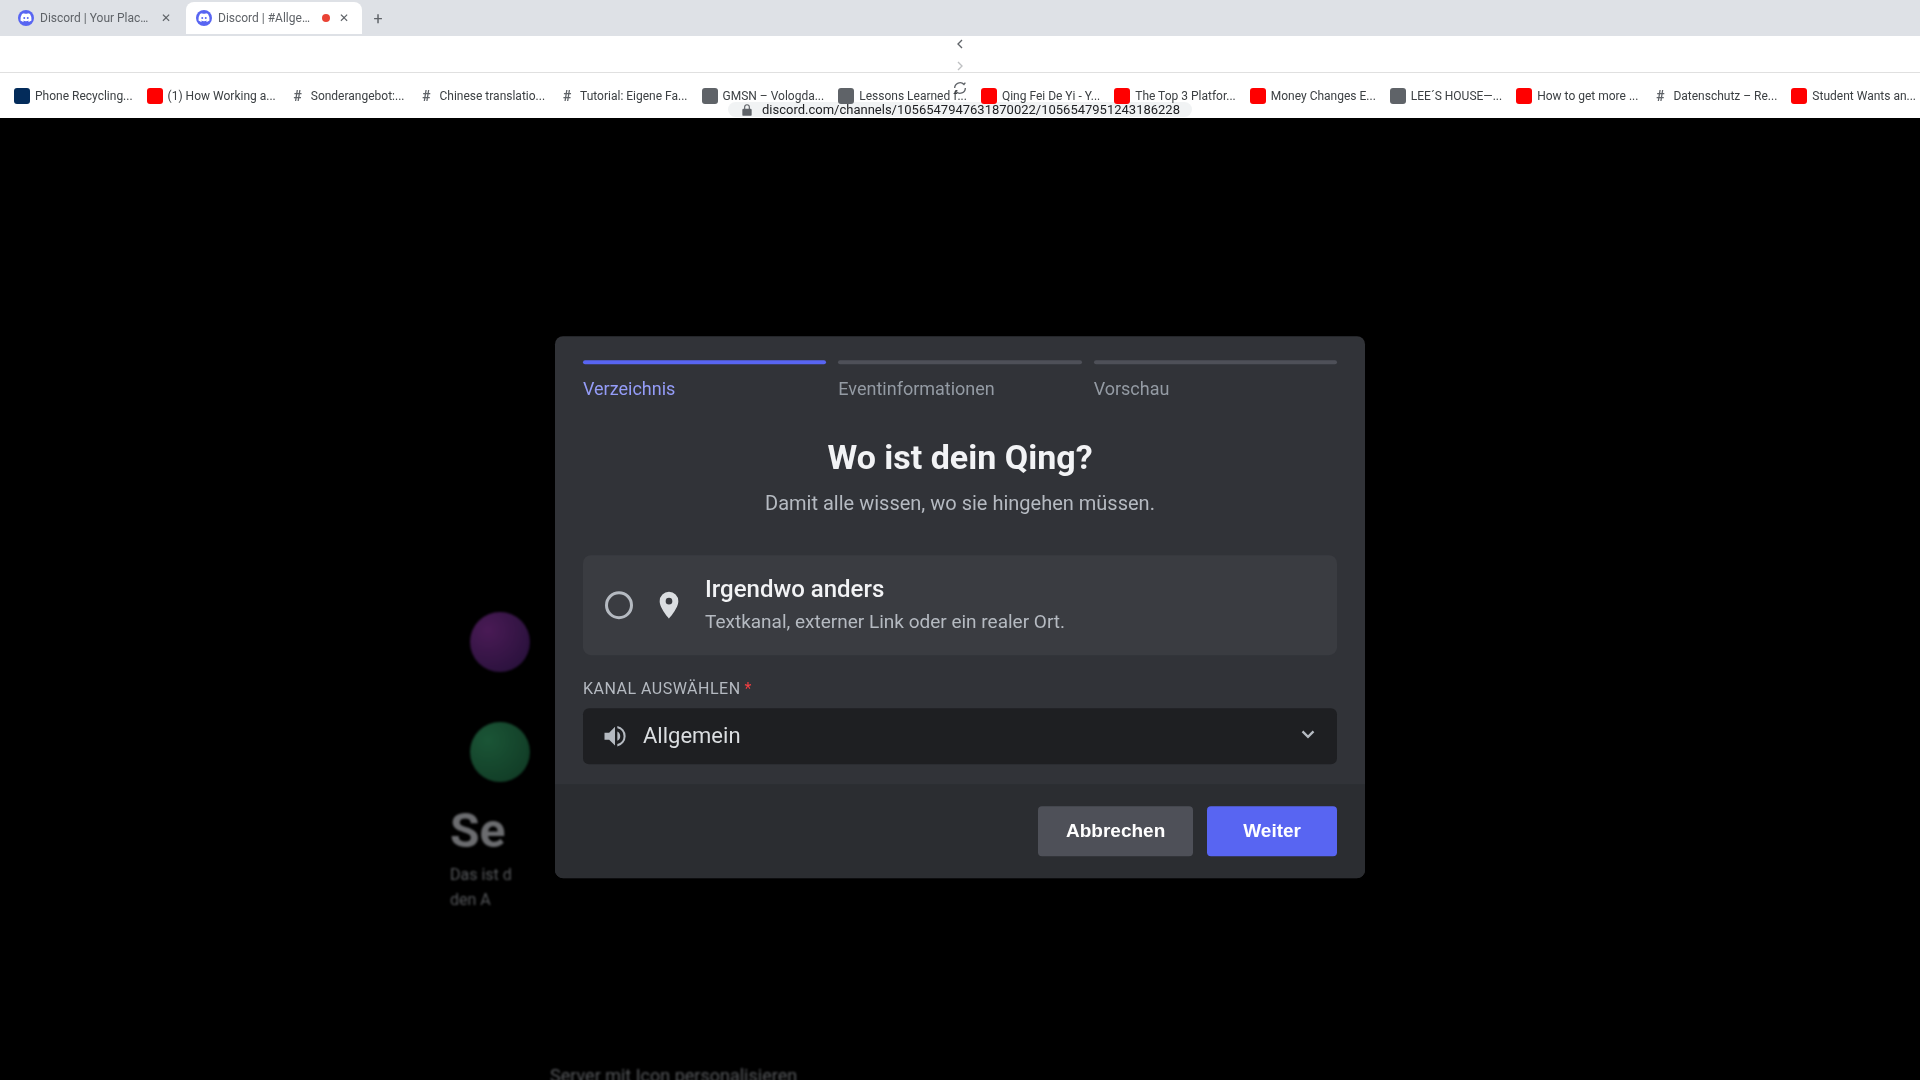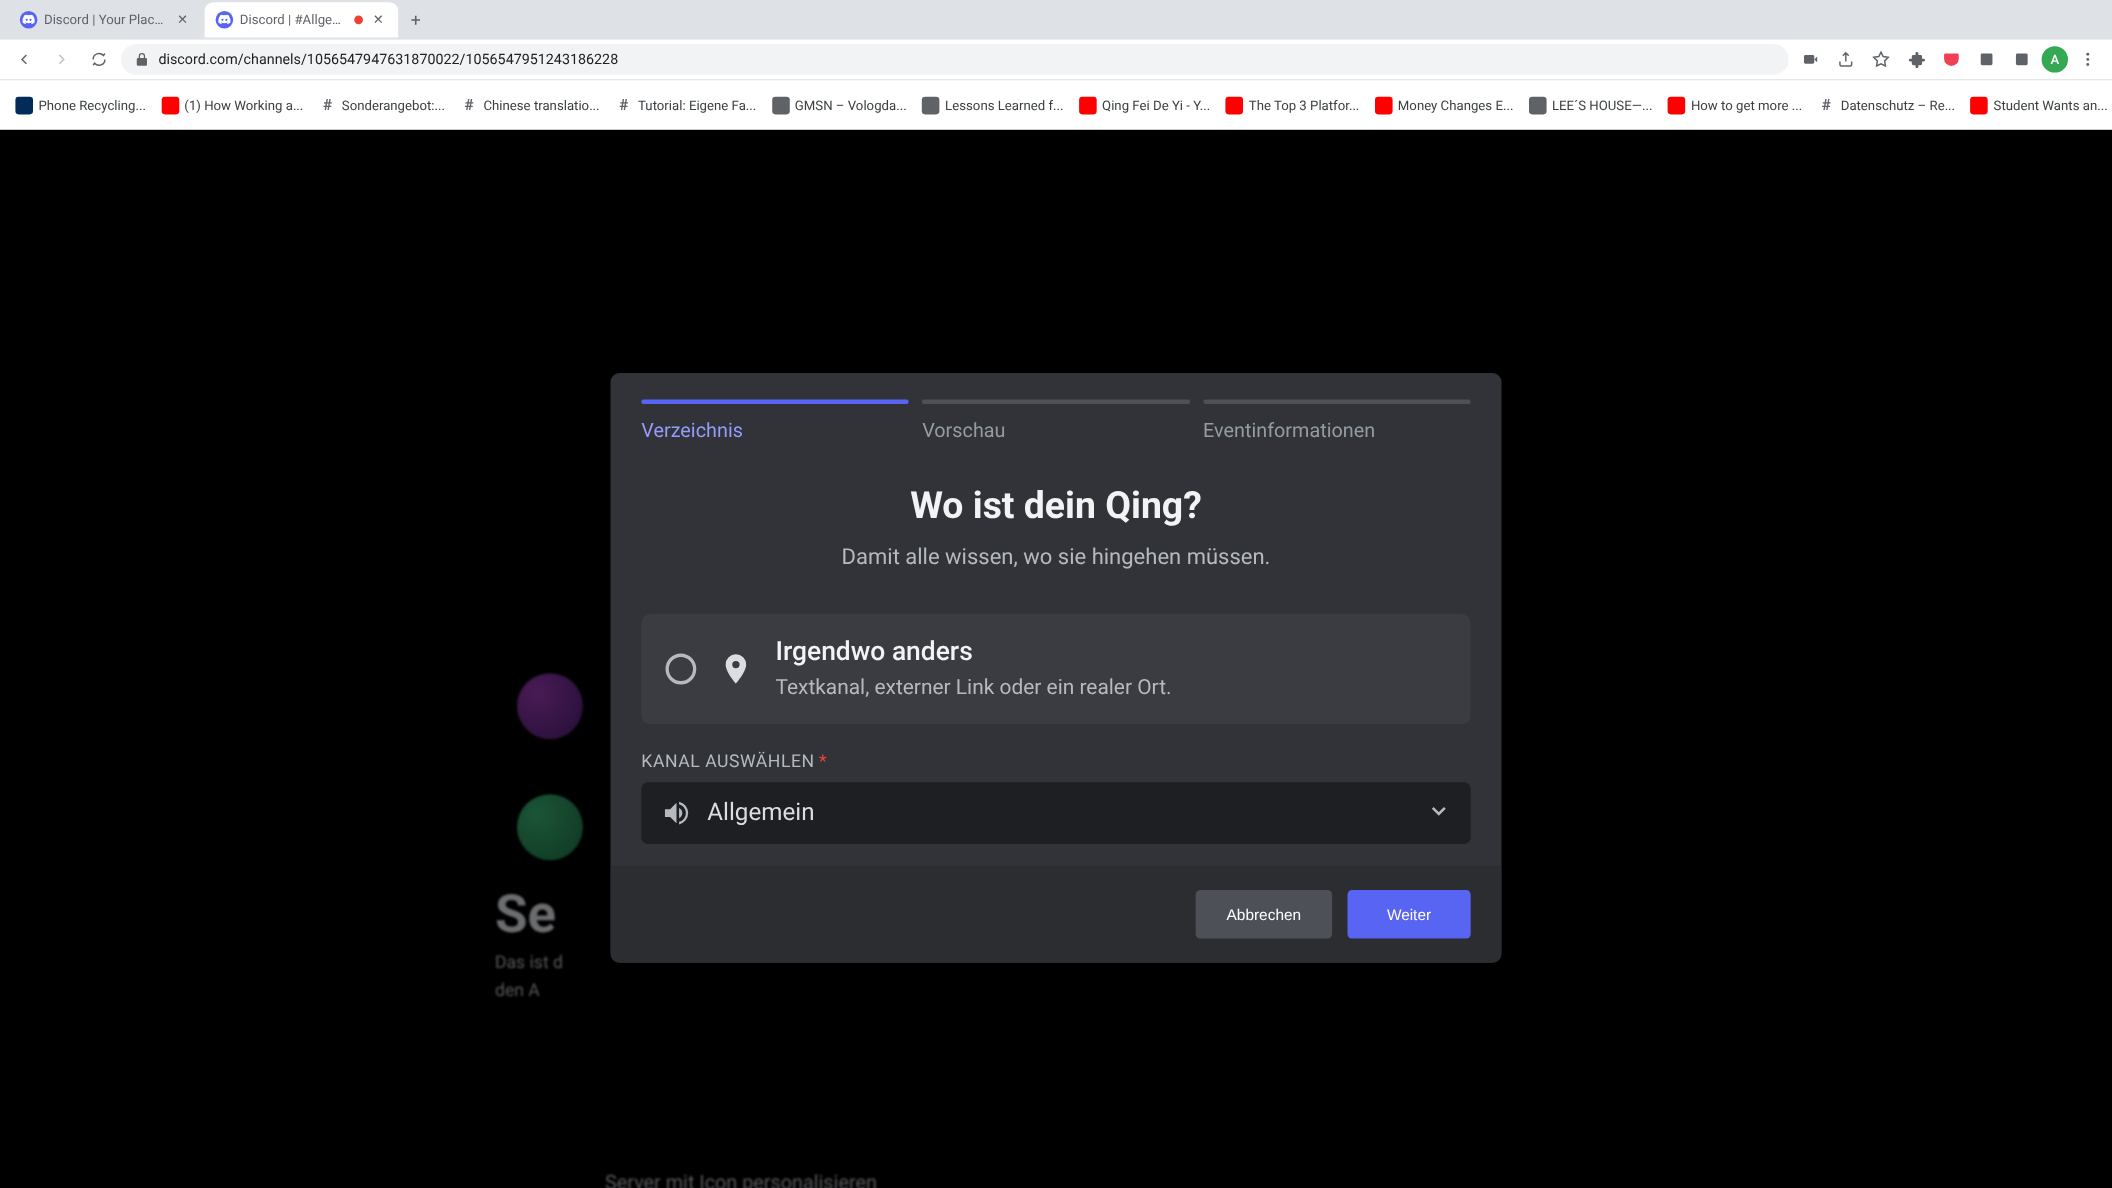--- a/index.html
+++ b/index.html
@@ -12,21 +12,21 @@
 .browser-chrome { background: #dee1e6; }
 .tab-bar { display: flex; align-items: center; height: 36px; padding-left: 8px; background: #dee1e6; }
 .tab { display: flex; align-items: center; gap: 6px; background: #fff; border-radius: 8px 8px 0 0; height: 32px; padding: 0 10px; margin-right: 2px; font-size: 12px; color: #5f6368; width: 176px; position: relative; }
 .tab.inactive { background: transparent; }
 .tab-favicon { width: 16px; height: 16px; border-radius: 50%; background: #5865F2; display: flex; align-items: center; justify-content: center; }
 .tab-favicon svg { width: 12px; height: 12px; fill: #fff; }
 .tab-title { white-space: nowrap; overflow: hidden; text-overflow: ellipsis; flex: 1; }
 .tab-close { width: 16px; height: 16px; display: flex; align-items: center; justify-content: center; cursor: pointer; font-size: 12px; color: #5f6368; }
 .tab-rec { width: 8px; height: 8px; border-radius: 50%; background: #ea4335; }
 .new-tab { width: 28px; height: 28px; display: flex; align-items: center; justify-content: center; font-size: 16px; color: #5f6368; cursor: pointer; }
-.addr-bar { display: flex; align-items: center; height: 36px; background: #fff; padding: 0 8px; gap: 6px; }
+.addr-bar { display: flex; align-items: center; height: 36px; background: #fff; padding: 0 8px; gap: 6px; flex-direction: column; }
 .nav-btn { width: 28px; height: 28px; display: flex; align-items: center; justify-content: center; color: #5f6368; border-radius: 50%; }
 .nav-btn svg { width: 16px; height: 16px; stroke: currentColor; stroke-width: 2; fill: none; }
 .url-field { flex: 1; height: 28px; background: #f1f3f4; border-radius: 14px; display: flex; align-items: center; padding: 0 12px; gap: 8px; font-size: 13px; color: #202124; }
 .url-lock { width: 14px; height: 14px; }
 .addr-right { display: flex; align-items: center; gap: 4px; }
 .addr-icon { width: 28px; height: 28px; display: flex; align-items: center; justify-content: center; color: #5f6368; }
 .addr-icon svg { width: 16px; height: 16px; }
 .avatar { width: 24px; height: 24px; border-radius: 50%; background: #34a853; color: #fff; display: flex; align-items: center; justify-content: center; font-size: 12px; font-weight: 500; }
 .bookmarks-bar { display: flex; align-items: center; height: 46px; background: #fff; border-top: 1px solid #e0e0e0; padding: 0 8px; gap: 2px; font-size: 12px; color: #3c4043; overflow: hidden; }
 .bookmark { display: flex; align-items: center; gap: 5px; padding: 4px 6px; border-radius: 4px; cursor: pointer; white-space: nowrap; }
@@ -64,21 +64,21 @@
 .option-desc { font-size: 19px; color: #b5bac1; line-height: 1.35; }
 .field-label { font-size: 16px; font-weight: 400; color: #b5bac1; letter-spacing: 0.5px; margin-top: 24px; margin-bottom: 10px; }
 .field-label .req { color: #f23f42; margin-left: 4px; }
 .select { display: flex; align-items: center; gap: 14px; background: #1e1f22; border-radius: 6px; padding: 14px 18px; cursor: pointer; }
 .select-icon { width: 28px; height: 28px; color: #b5bac1; }
 .select-icon svg { width: 28px; height: 28px; fill: currentColor; }
 .select-value { flex: 1; font-size: 22px; color: #dbdee1; }
 .chevron { color: #b5bac1; }
 .chevron svg { width: 22px; height: 22px; stroke: currentColor; stroke-width: 2.5; fill: none; }
 .modal-footer { display: flex; justify-content: flex-end; gap: 14px; background: #2b2d31; padding: 22px 28px; }
-.btn { padding: 14px 28px; border-radius: 4px; font-size: 14px; font-weight: 400; cursor: pointer; border: none; }
+.btn { padding: 14px 28px; border-radius: 4px; font-size: 19px; font-weight: 700; cursor: pointer; border: none; }
 .btn-secondary { background: #4e5058; color: #fff; }
 .btn-primary { background: #5865F2; color: #fff; padding-left: 36px; padding-right: 36px; }
 </style>
 </head>
 <body>
 
 <div class="browser-chrome">
   <div class="tab-bar">
     <div class="tab inactive">
       <div class="tab-favicon">
@@ -244,25 +244,25 @@
   </div>
 
   <div class="modal">
     <div class="steps">
       <div class="step active">
         <div class="step-bar"></div>
         <div class="step-label">Verzeichnis</div>
       </div>
       <div class="step">
         <div class="step-bar"></div>
-        <div class="step-label">Vorschau</div>
+        <div class="step-label">Eventinformationen</div>
       </div>
       <div class="step">
         <div class="step-bar"></div>
-        <div class="step-label">Eventinformationen</div>
+        <div class="step-label">Vorschau</div>
       </div>
     </div>
 
     <div class="modal-body">
       <div class="modal-title">Wo ist dein Qing?</div>
       <div class="modal-subtitle">Damit alle wissen, wo sie hingehen müssen.</div>
 
 
       <div class="option">
         <div class="radio"></div>

